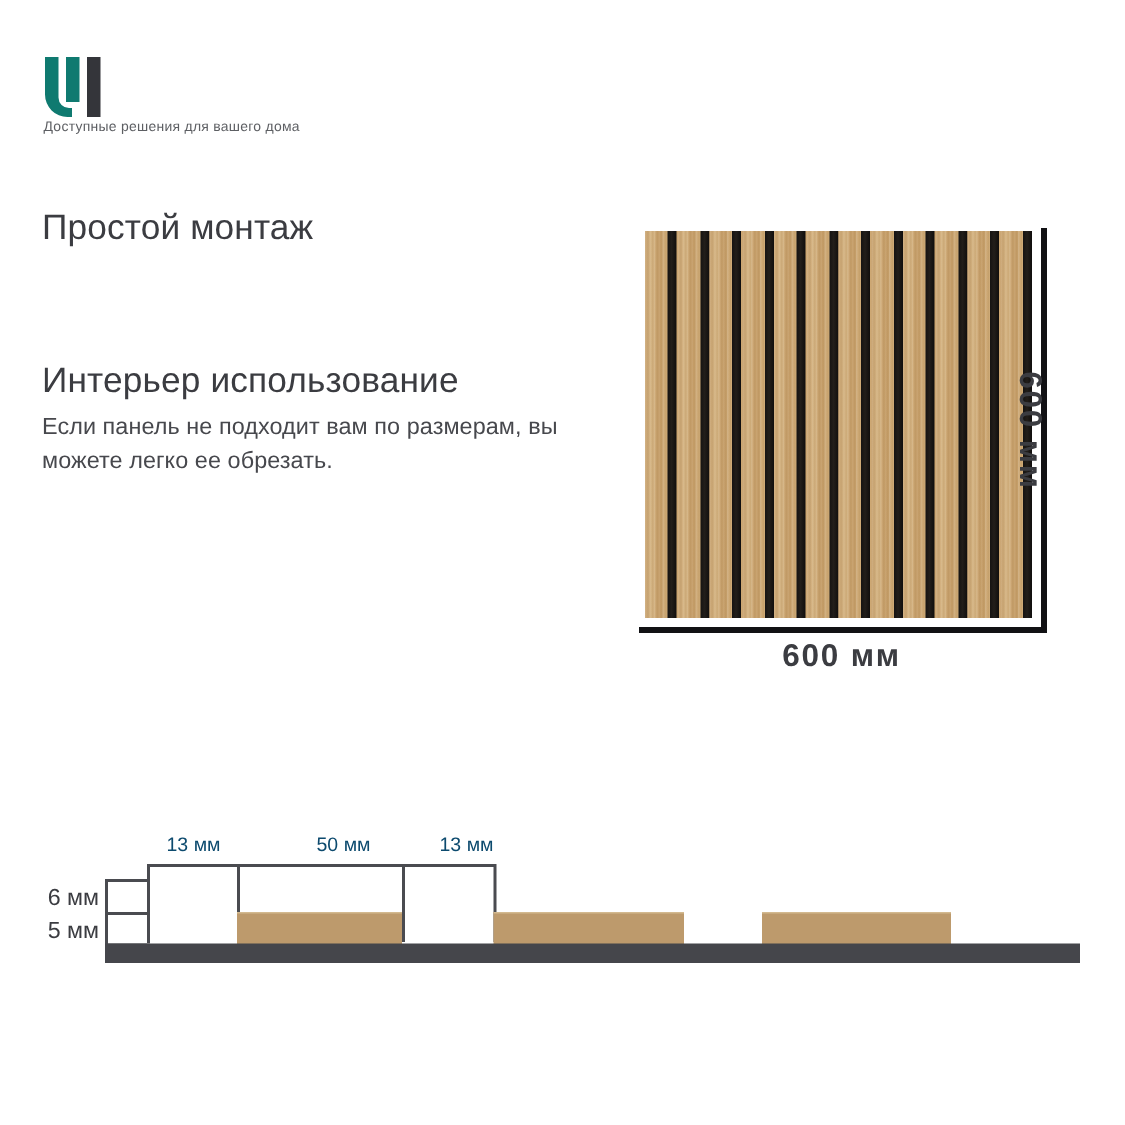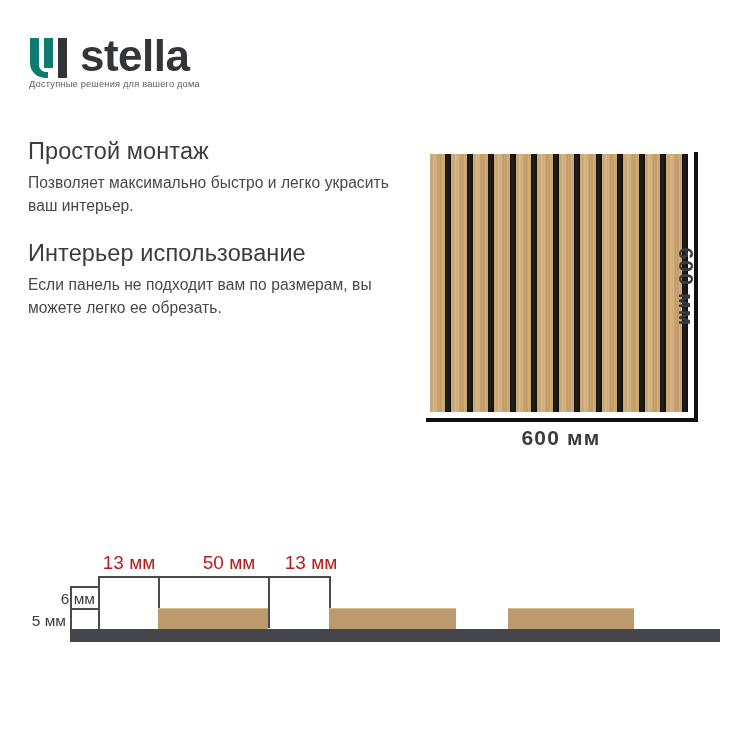--- a/index.html
+++ b/index.html
@@ -162,22 +162,22 @@
   
   #cross-section {
     position: absolute;
     left: 0;
     top: 540px;
     width: 750px;
     height: 110px;
   }
   .cs-top-label {
     position: absolute;
-    font-size: 19px;
-    color: #b91c1c;
+    font-size: 13px;
+    color: #0c4a6e;
     line-height: 18px;
     white-space: nowrap;
     text-align: center;
   }
   .cs-left-label {
     position: absolute;
     font-size: 15.5px;
     color: #3b3c41;
     line-height: 18px;
     white-space: nowrap;
@@ -221,27 +221,25 @@
 <div id="page">
 
   <div id="logo-block">
     <div id="logo-mark">
       <svg width="42" height="42" viewBox="0 0 42 42" aria-hidden="true">
         <path d="M2 1 H11 V28 a7 7 0 0 0 7 7 h2 v6 h-3 A15 15 0 0 1 2 26 Z" fill="#0f7a70"></path>
         <rect x="16" y="1" width="9" height="30" fill="#0f7a70"></rect>
         <rect x="30" y="1" width="9" height="40" fill="#34353a"></rect>
       </svg>
     </div>
-    <div id="logo-wordmark">stella</div>
     <div id="logo-tagline">Доступные решения для вашего дома</div>
   </div>
 
   <div class="feature" id="feature-0">
     <p class="feature-title">Простой монтаж</p>
-    <p class="feature-body">Позволяет максимально быстро и легко украсить ваш интерьер.</p>
   </div>
   <div class="feature" id="feature-1">
     <p class="feature-title">Интерьер использование</p>
     <p class="feature-body">Если панель не подходит вам по размерам, вы можете легко ее обрезать.</p>
   </div>
 
   <div id="panel-figure">
     <div id="panel-image" style="width: 258px; height: 258px;">
         <div class="slat slat-wood" style="left: 0px; width: 15.05px;"></div>
         <div class="slat slat-groove" style="left: 15.05px; width: 6.45px;"></div>
@@ -279,21 +277,21 @@
     <div class="cs-top-label" style="left:98px; top:14px; width:62px;">13 мм</div>
     <div class="cs-top-label" style="left:176px; top:14px; width:106px;">50 мм</div>
     <div class="cs-top-label" style="left:280px; top:14px; width:62px;">13 мм</div>
 
     <div class="cs-rule-h" style="left:98px; top:36px; width:232px;"></div>
     <div class="cs-rule-v" style="left:98px; top:36px; height:52px;"></div>
     <div class="cs-rule-v" style="left:158px; top:36px; height:52px;"></div>
     <div class="cs-rule-v" style="left:268px; top:36px; height:52px;"></div>
     <div class="cs-rule-v" style="left:329px; top:36px; height:52px;"></div>
 
-    <div class="cs-left-label" style="left:0px; top:50px; width:66px;margin-left:29px;">6 мм</div>
+    <div class="cs-left-label" style="left:0px; top:50px; width:66px;">6 мм</div>
     <div class="cs-left-label" style="left:0px; top:72px; width:66px;">5 мм</div>
 
     <div class="cs-rule-v" style="left:70px; top:46px; height:44px;"></div>
     <div class="cs-rule-h" style="left:70px; top:46px; width:28px;"></div>
     <div class="cs-rule-h" style="left:70px; top:68px; width:28px;"></div>
     <div class="cs-rule-h" style="left:70px; top:89px; width:28px;"></div>
 
     <div class="cs-rule-v" style="left:98px; top:36px; height:53px;"></div>
 
     <div class="cs-block" style="left:158px; top:68px; width:110px; height:21px;"></div>

